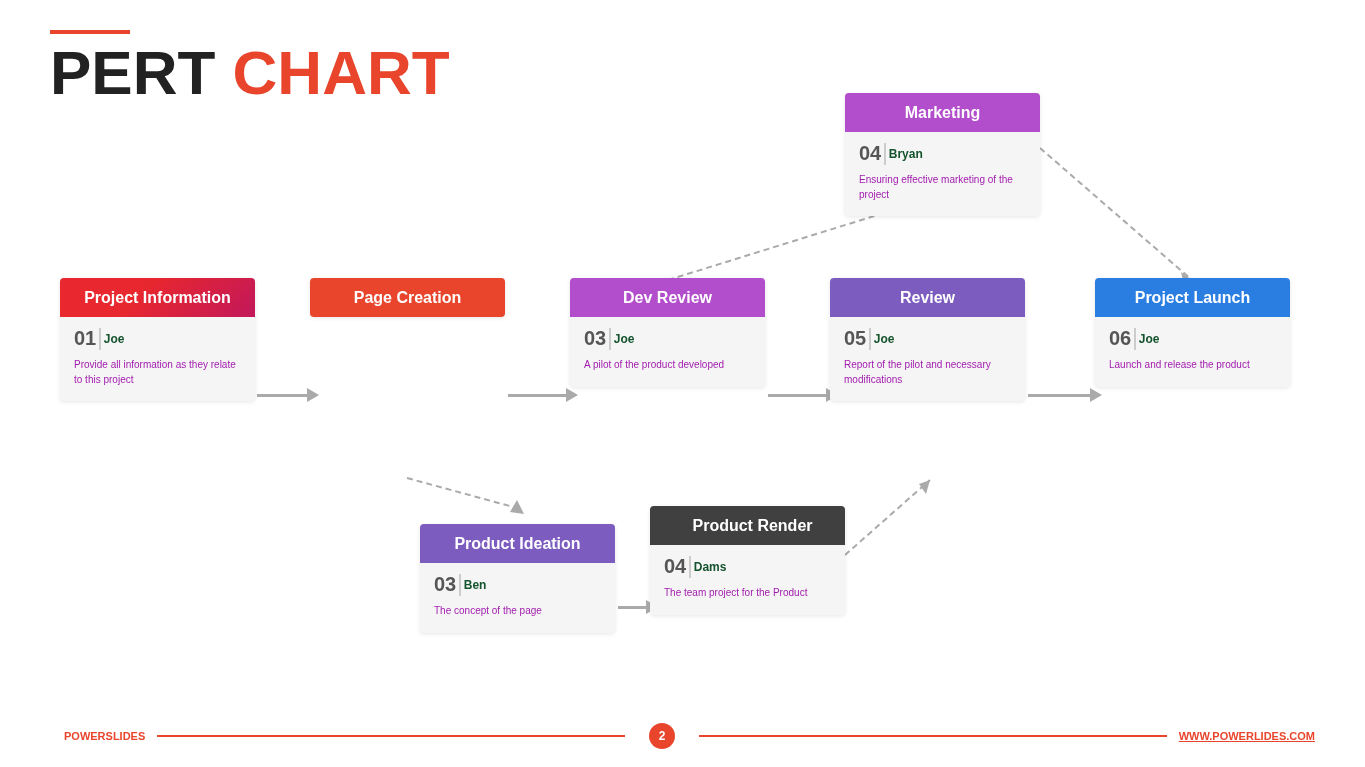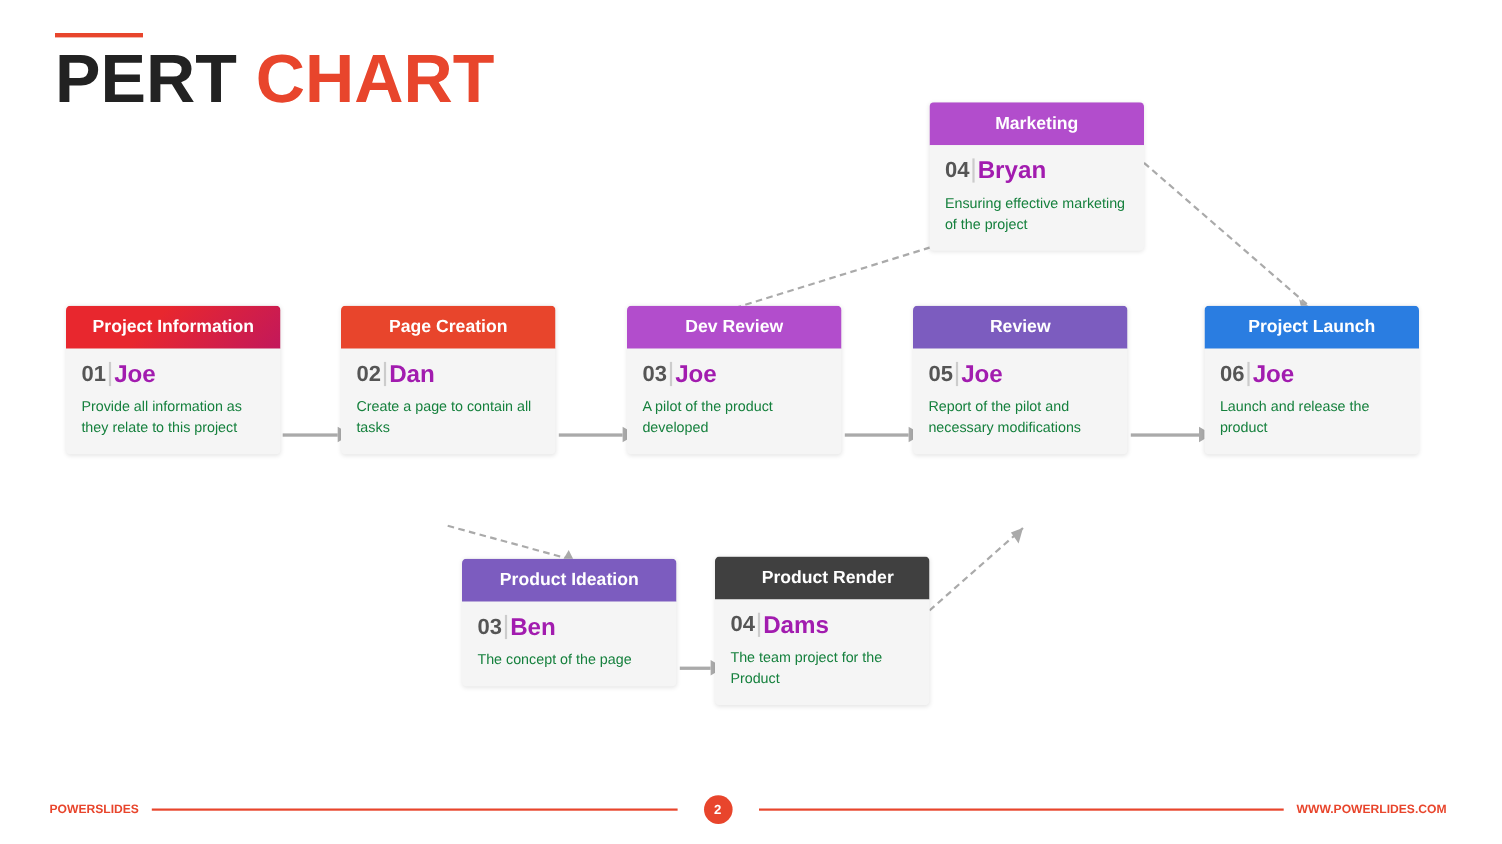--- a/index.html
+++ b/index.html
@@ -29,21 +29,21 @@
       font-weight: 900;
       line-height: 1;
     }
     .header-pert { color: #222; }
     .header-chart { color: #e8452c; }
 
     
     .footer {
       position: absolute;
       bottom: 18px;
-      left: 45px;
+      left: 64px;
       right: 50px;
       display: flex;
       align-items: center;
       gap: 0;
     }
     .footer-left {
       font-size: 11px;
       font-weight: bold;
       color: #333;
       white-space: nowrap;
@@ -66,20 +66,21 @@
       display: flex;
       align-items: center;
       justify-content: center;
       margin: 0 12px;
     }
     .footer-right {
       font-size: 11px;
       font-weight: bold;
       color: #e8452c;
       white-space: nowrap;
+      text-decoration: underline;
     }
 
     
     .node {
       position: absolute;
       width: 195px;
       background: #f0f0f0;
       border-radius: 4px;
       overflow: hidden;
       box-shadow: 0 1px 4px rgba(0,0,0,0.1);
@@ -106,27 +107,27 @@
       font-size: 20px;
       font-weight: bold;
       color: #555;
     }
     .node-divider {
       width: 1.5px;
       height: 22px;
       background: #ccc;
     }
     .node-name {
-      font-size: 22px;
-      font-weight: bold;
+      font-size: 12px;
+      font-weight: bold;
+      color: #14532d;
+    }
+    .node-desc {
+      font-size: 10px;
       color: #a21caf;
-    }
-    .node-desc {
-      font-size: 13px;
-      color: #15803d;
       line-height: 1.45;
     }
 
     
     .arrow-solid {
       position: absolute;
       display: flex;
       align-items: center;
     }
     .arrow-line {
@@ -215,28 +216,20 @@
       <span class="node-name">Joe</span>
     </div>
     <div class="node-desc">Provide all information as they relate to this project</div>
   </div>
 </div>
 
 <div class="node" style="left:310px; top:278px; width:195px;">
   <div class="node-header" style="background:#e8452c;">
     <span>Page Creation</span>
   </div>
-  <div class="node-body">
-    <div class="node-meta">
-      <span class="node-num">02</span>
-      <div class="node-divider"></div>
-      <span class="node-name">Dan</span>
-    </div>
-    <div class="node-desc">Create a page to contain all tasks</div>
-  </div>
 </div>
 
 <div class="node" style="left:570px; top:278px; width:195px;">
   <div class="node-header" style="background:#b24dcc;">
     <span>Dev Review</span>
   </div>
   <div class="node-body">
     <div class="node-meta">
       <span class="node-num">03</span>
       <div class="node-divider"></div>
@@ -281,21 +274,21 @@
   <div class="node-body">
     <div class="node-meta">
       <span class="node-num">04</span>
       <div class="node-divider"></div>
       <span class="node-name">Bryan</span>
     </div>
     <div class="node-desc">Ensuring effective marketing of the project</div>
   </div>
 </div>
 
-<div class="node" style="left:420px; top:508px; width:195px;">
+<div class="node" style="left:420px; top:524px; width:195px;">
   <div class="node-header" style="background:#7c5cbf;">
     <span>Product Ideation</span>
   </div>
   <div class="node-body">
     <div class="node-meta">
       <span class="node-num">03</span>
       <div class="node-divider"></div>
       <span class="node-name">Ben</span>
     </div>
     <div class="node-desc">The concept of the page</div>

